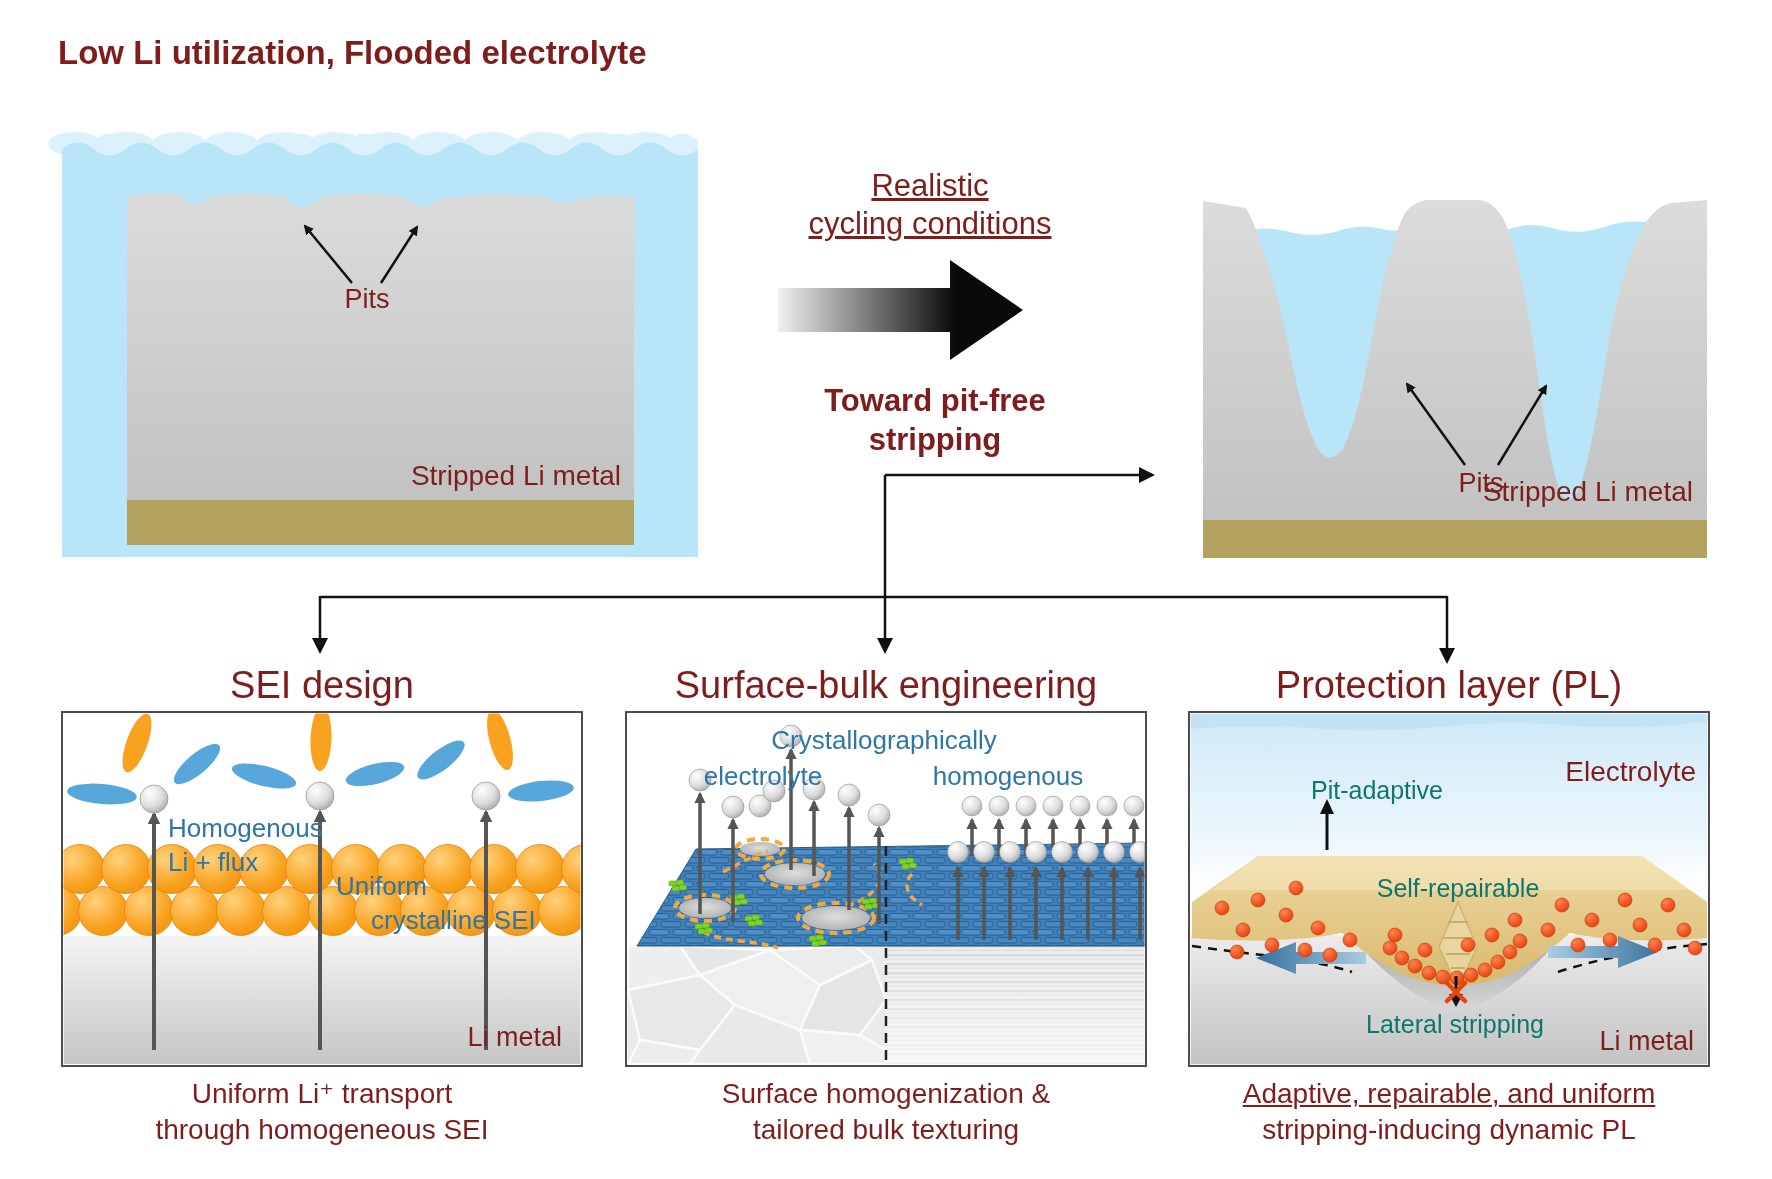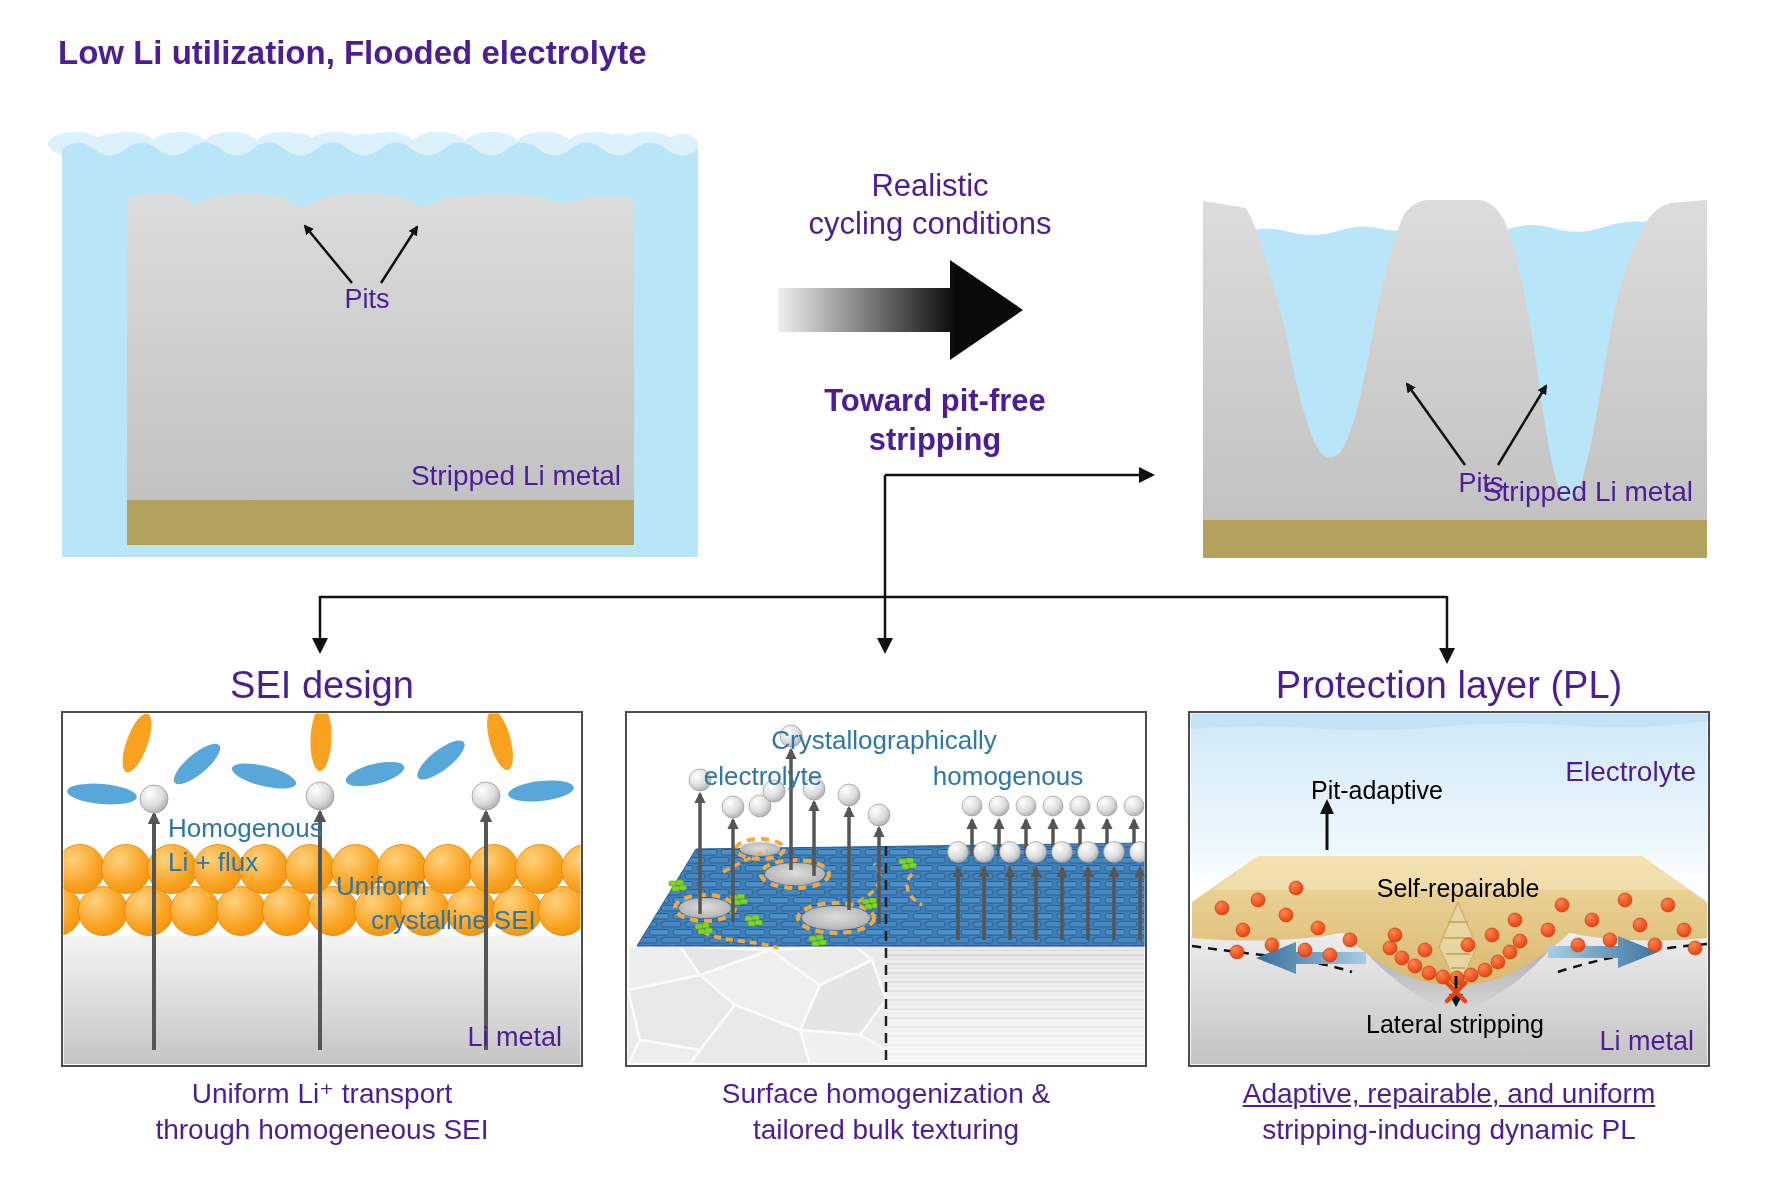--- a/index.html
+++ b/index.html
@@ -1,29 +1,29 @@
 <!DOCTYPE html>
 <html><head>
 <meta charset="utf-8">
 <style>
   html,body{margin:0;padding:0;background:#fff;}
   body{width:1772px;height:1179px;font-family:"Liberation Sans","DejaVu Sans",sans-serif;}
   #stage{position:relative;width:1772px;height:1179px;overflow:hidden;background:#fff;}
   #fig{position:absolute;left:0;top:0;}
-  .t{position:absolute;white-space:nowrap;color:#4c1d95;line-height:1.15;}
+  .t{position:absolute;white-space:nowrap;color:#7f1d1d;line-height:1.15;}
   .ct{transform:translateX(-50%);text-align:center;}
   .rt{text-align:right;}
   .big{font-size:33px;font-weight:bold;}
-  .mid{font-size:31px;}
+  .mid{font-size:31px;text-decoration:underline;}
   .midb{font-size:31px;font-weight:bold;}
   .ptitle{font-size:38px;font-weight:normal;}
   .lab{font-size:27px;}
   .lab2{font-size:28px;}
   .cap{font-size:28px;}
-  .b25{font-size:25px;color:#000000;}
+  .b25{font-size:25px;color:#0f766e;}
   .b26{font-size:26px;color:#2e75a8;}
 </style>
 </head>
 <body>
 
 <div id="stage">
 <svg id="fig" width="1772" height="1179" viewBox="0 0 1772 1179">
   <defs>
     <linearGradient id="liGradTL" x1="0" y1="190" x2="0" y2="500" gradientUnits="userSpaceOnUse">
       <stop offset="0" stop-color="#dcdcdc"></stop>
@@ -422,20 +422,21 @@
 
 <div class="t mid ct" style="left:930px;top:168px;">Realistic</div>
 <div class="t mid ct" style="left:930px;top:206px;">cycling conditions</div>
 <div class="t midb ct" style="left:935px;top:383px;">Toward pit-free</div>
 <div class="t midb ct" style="left:935px;top:422px;">stripping</div>
 
 <div class="t lab ct" style="left:1481px;top:468px;">Pits</div>
 <div class="t lab2 rt" style="right:79px;top:476px;">Stripped Li metal</div>
 
 <div class="t ptitle ct" style="left:322px;top:664px;">SEI design</div>
+<div class="t ptitle ct" style="left:886px;top:664px;">Surface-bulk engineering</div>
 <div class="t ptitle ct" style="left:1449px;top:664px;">Protection layer (PL)</div>
 
 <div class="t b26" style="left:168px;top:814px;">Homogenous</div>
 <div class="t b26" style="left:168px;top:848px;">Li + flux</div>
 <div class="t b26" style="left:336px;top:872px;">Uniform</div>
 <div class="t b26" style="left:336px;top:906px;margin-left:35px;">crystalline SEI</div>
 <div class="t lab rt" style="right:1210px;top:1022px;">Li metal</div>
 
 <div class="t b26 ct" style="left:884px;top:726px;">Crystallographically</div>
 <div class="t b26 ct" style="left:763px;top:762px;">electrolyte</div>

